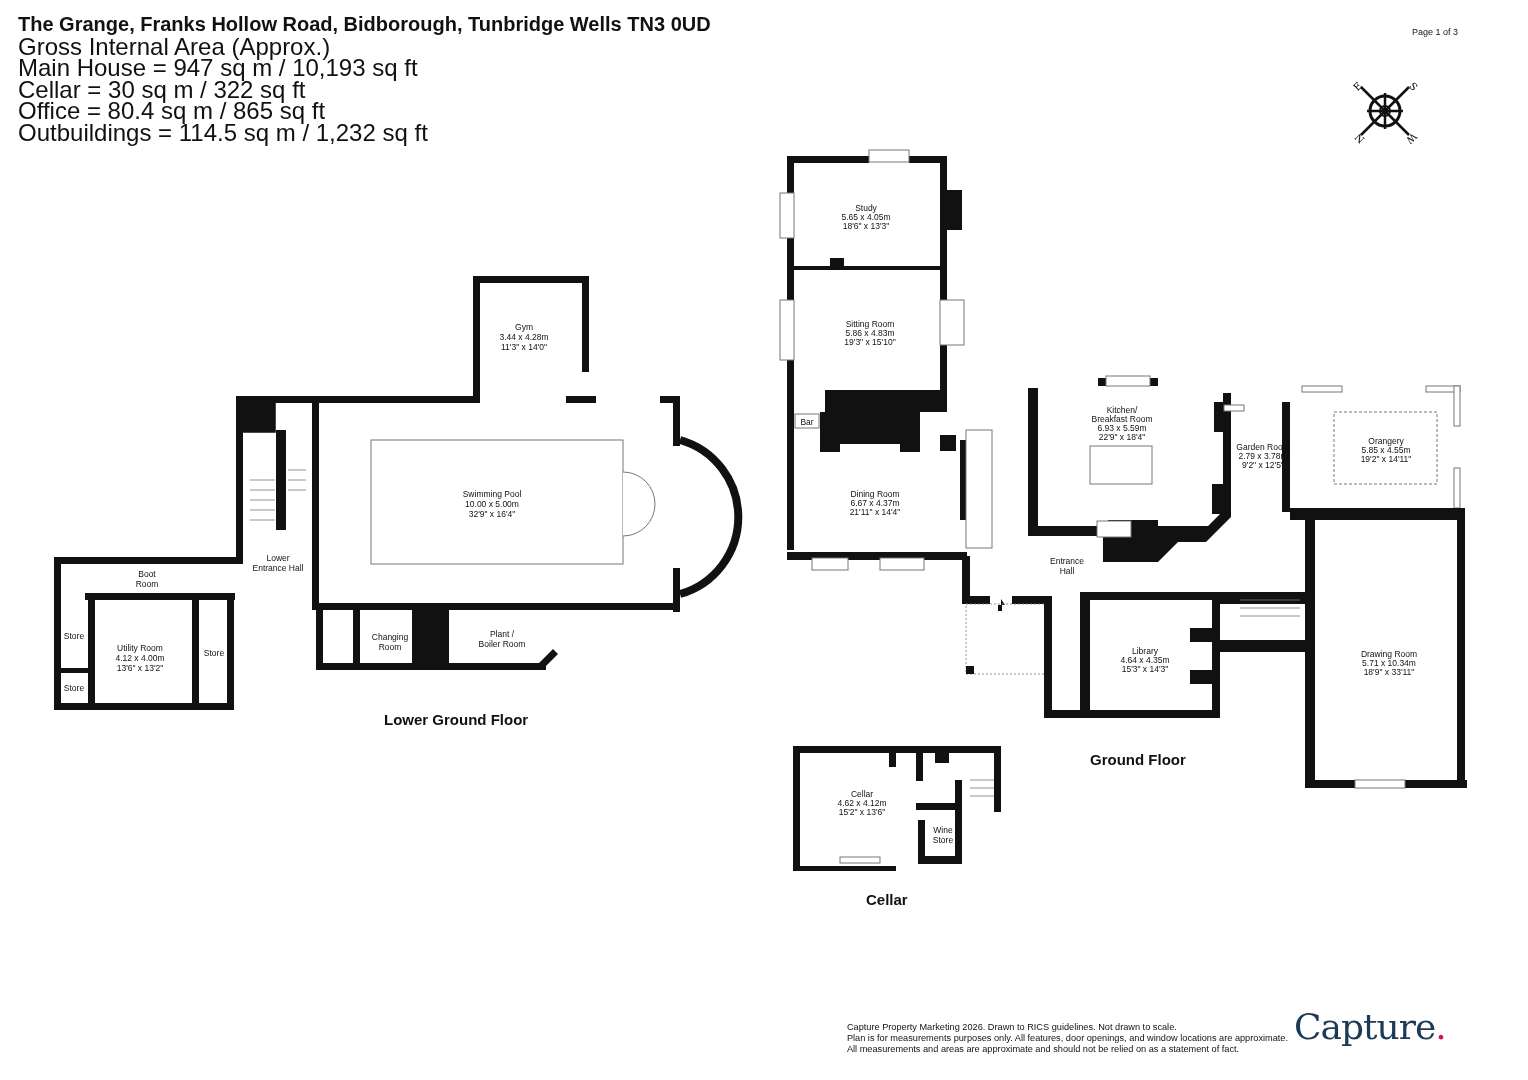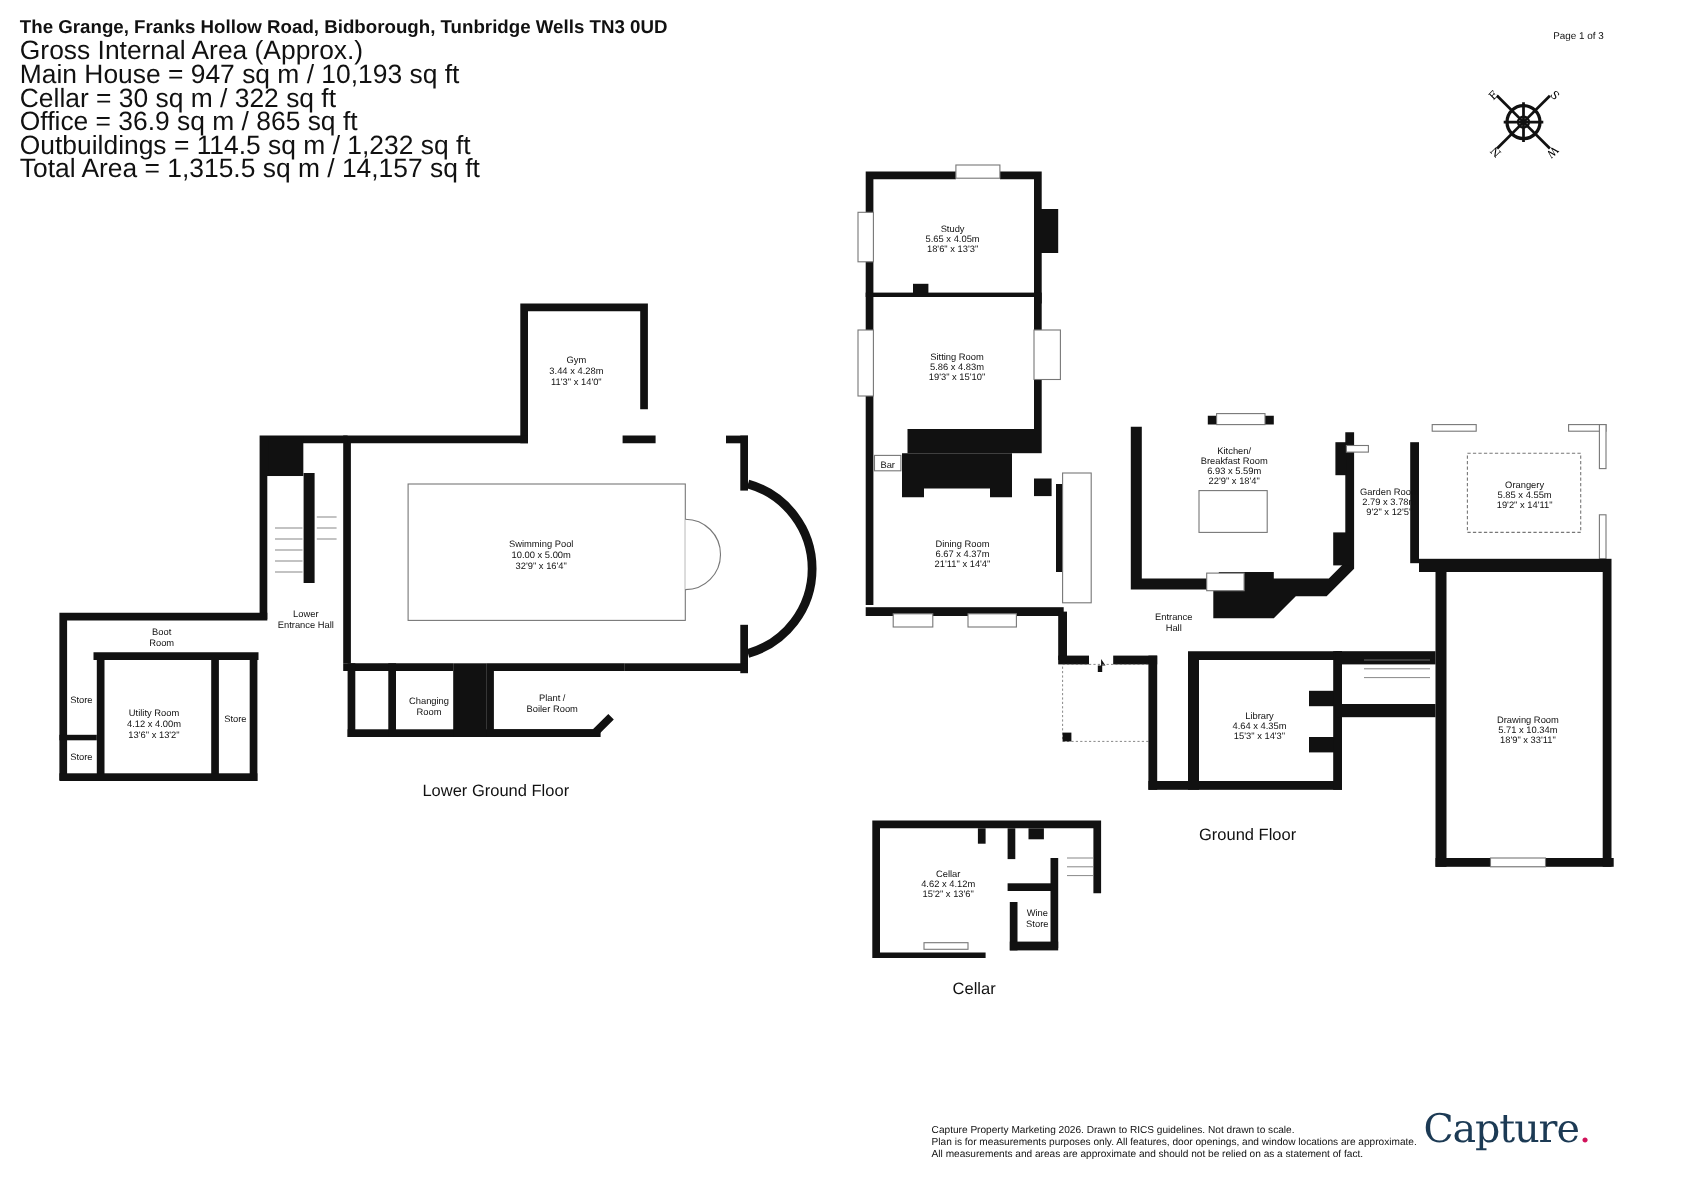--- a/index.html
+++ b/index.html
@@ -1,40 +1,39 @@
 <!DOCTYPE html>
 <html><head>
 <meta charset="utf-8">
 <style>
   html, body { margin:0; padding:0; background:#ffffff; }
   body { width:1528px; height:1080px; position:relative; overflow:hidden; font-family:"Liberation Sans", sans-serif; color:#111; }
   .hdr { position:absolute; left:18px; top:14px; line-height:21.5px; }
-  .hdr .title { font-weight:bold; font-size:17px; }
+  .hdr .title { font-weight:bold; font-size:20px; }
   .hdr .line { font-size:24px; }
   .page-no { position:absolute; left:1412px; top:27px; font-size:9px;text-align:right; }
   .compass { position:absolute; left:1352px; top:78px; width:66px; height:66px; }
   svg.plan { position:absolute; left:0; top:0; }
   .wall { fill:#111; }
   .lbl { font-family:"Liberation Sans", sans-serif; font-size:8.5px; fill:#111; text-anchor:middle; }
-  .floor-lbl { position:absolute; font-size:15px; }
+  .floor-lbl { position:absolute; font-size:15px;font-weight:bold; }
   .disclaimer { position:absolute; right:240px; top:1022px; text-align:left; font-size:9.2px; line-height:11px; }
   .logo { position:absolute; left:1294px; top:1006px; font-family:"DejaVu Serif", serif; font-size:36px; color:#1c3a54; letter-spacing:-1px; }
   .logo .dot { color:#d1125a; }
 </style>
 </head>
 <body>
 
 <div class="hdr">
   <div class="title">The Grange, Franks Hollow Road, Bidborough, Tunbridge Wells  TN3 0UD</div>
   <div class="line">Gross Internal Area (Approx.)</div>
   <div class="line">Main House = 947 sq m / 10,193 sq ft</div>
   <div class="line">Cellar = 30 sq m / 322 sq ft</div>
-  <div class="line">Office = 36.9 sq m / 865 sq ft</div>
+  <div class="line">Office = 80.4 sq m / 865 sq ft</div>
   <div class="line">Outbuildings = 114.5 sq m / 1,232 sq ft</div>
-  <div class="line">Total Area = 1,315.5 sq m / 14,157 sq ft</div>
 </div>
 
 <div class="page-no">Page 1 of 3</div>
 
 <svg class="compass" viewBox="0 0 66 66">
   <g transform="translate(33,33)">
     <circle r="15" fill="none" stroke="#111" stroke-width="3"></circle>
     <circle r="5" fill="#fff" stroke="#111" stroke-width="2"></circle>
     <g stroke="#111" stroke-width="2.5">
       <line x1="-24" y1="-24" x2="24" y2="24"></line>

